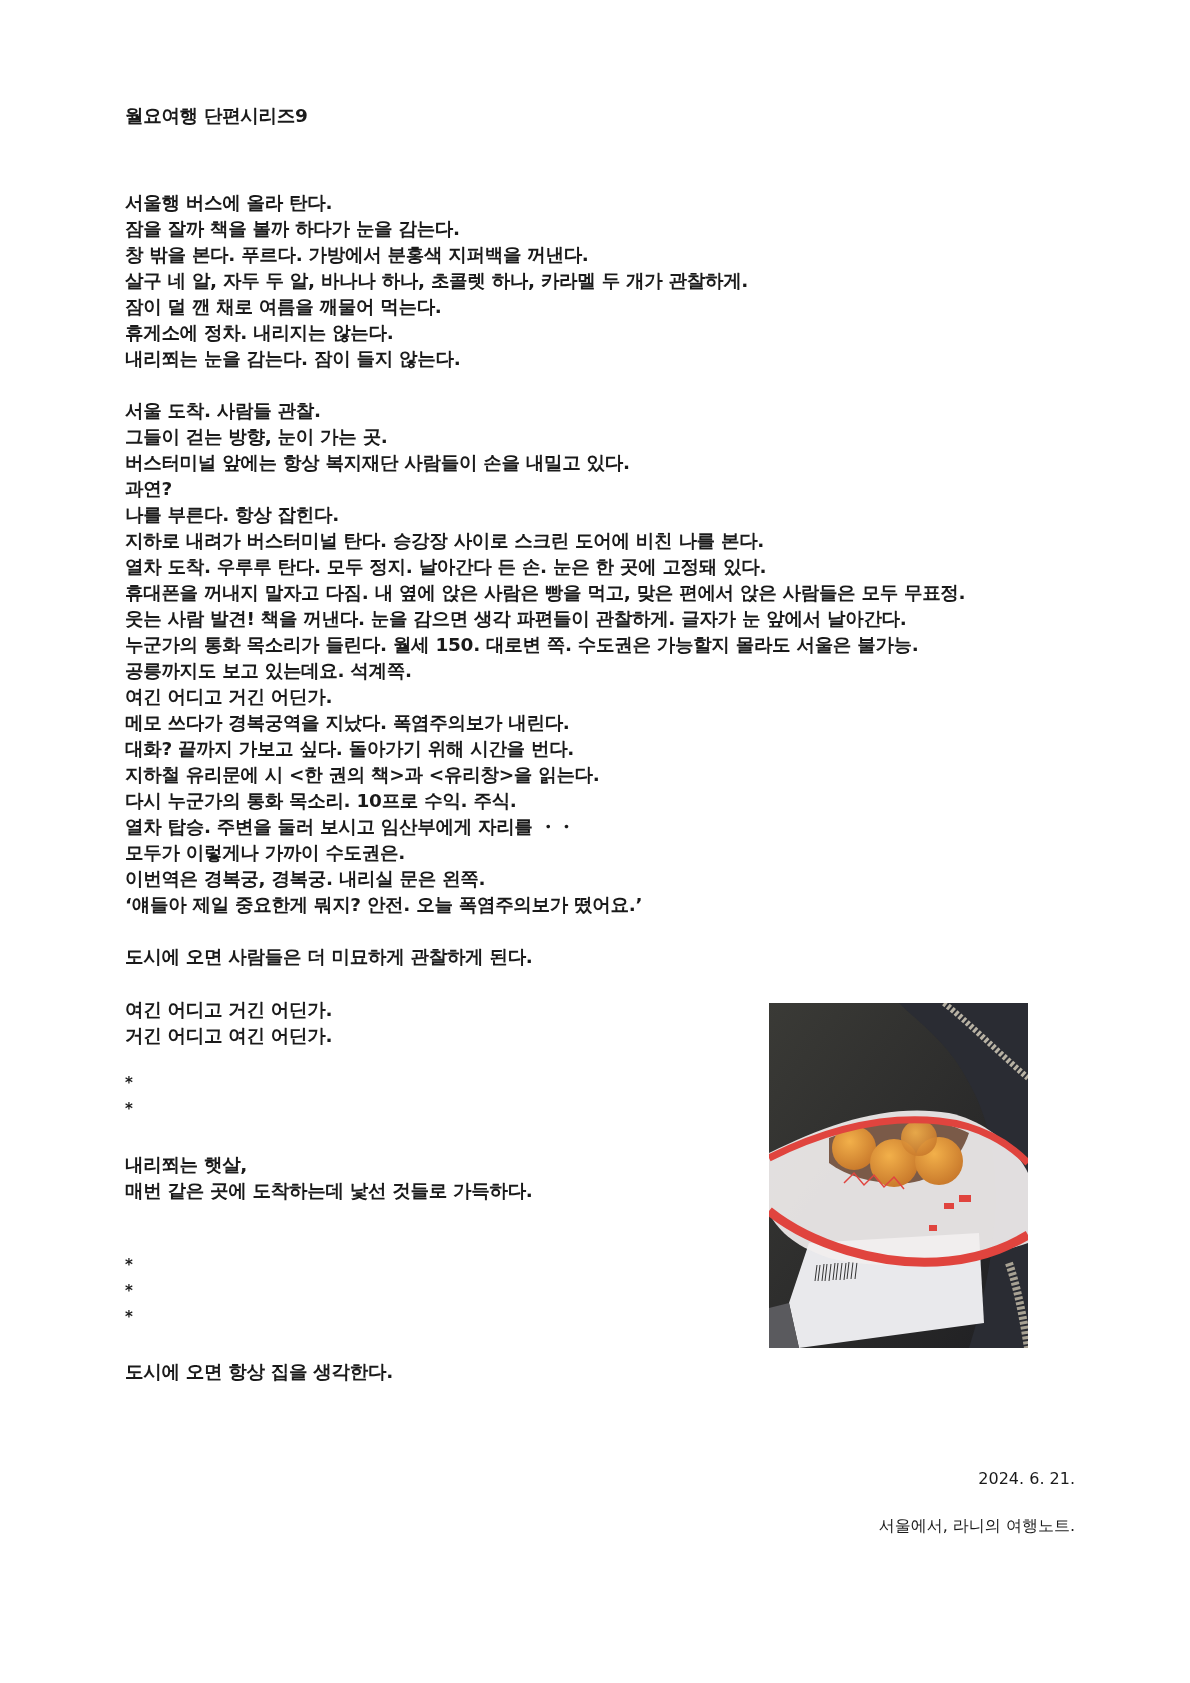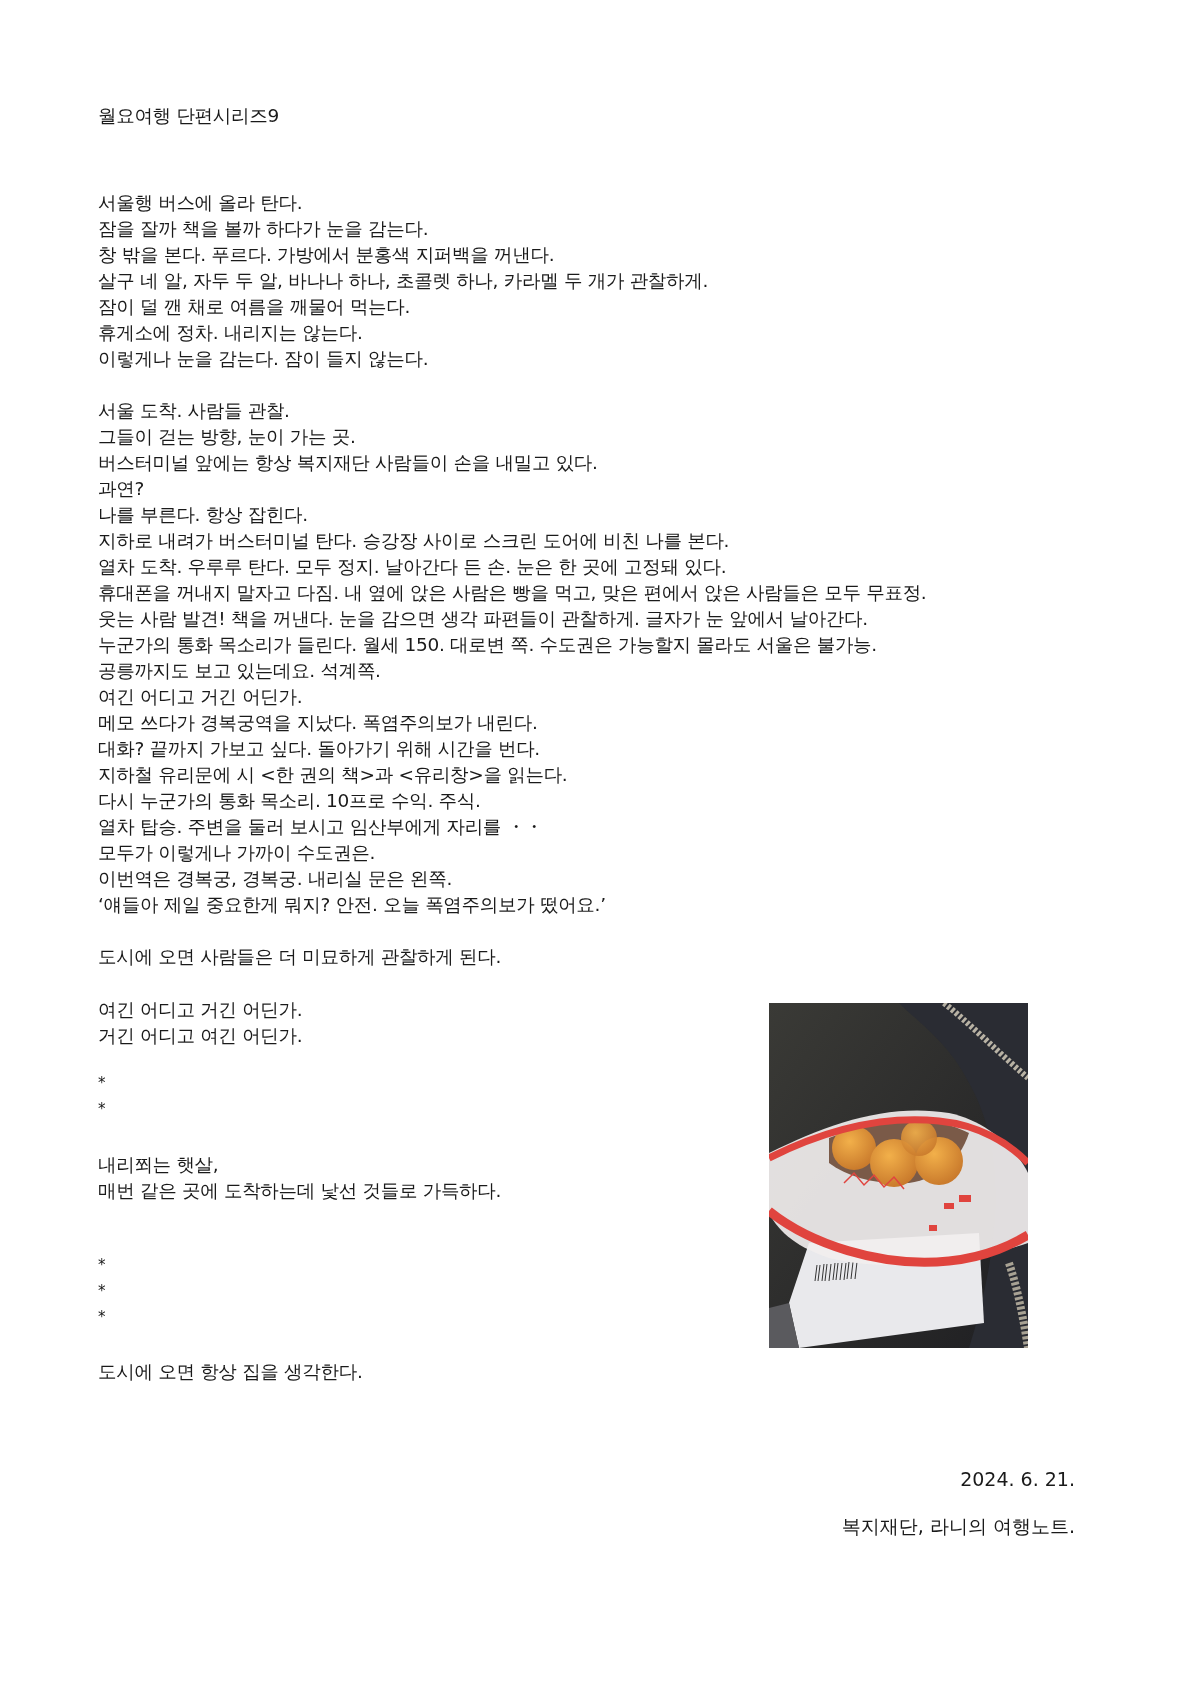--- a/index.html
+++ b/index.html
@@ -1,34 +1,34 @@
 <!DOCTYPE html>
 <html><head>
 <meta charset="utf-8">
 <style>
   html, body { margin: 0; padding: 0; background: #ffffff; }
   body { width: 1190px; height: 1683px; position: relative; overflow: hidden;
          font-family: "DejaVu Sans", "Liberation Sans", sans-serif; color: #1a1a1a; }
-  .line { position: absolute; left: 98px; font-size: 18.5px; line-height: 26px; white-space: nowrap; letter-spacing: -0.3px; }
-  .right { position: absolute; right: 115px; font-size: 19px; line-height: 24px; white-space: nowrap; text-align: right; }
+  .line { position: absolute; left: 125px; font-size: 18.5px; line-height: 26px; white-space: nowrap; letter-spacing: -0.3px; font-weight: bold; }
+  .right { position: absolute; right: 115px; font-size: 16px; line-height: 24px; white-space: nowrap; text-align: right; }
   .photo { position: absolute; left: 769px; top: 1003px; width: 259px; height: 345px; overflow: hidden; background: #2b2b2b; }
 </style>
 </head>
 <body>
 
 <div>
   <div class="line" style="top:103px">월요여행 단편시리즈9</div>
 
   <div class="line" style="top:190px">서울행 버스에 올라 탄다.</div>
   <div class="line" style="top:216px">잠을 잘까 책을 볼까 하다가 눈을 감는다.</div>
   <div class="line" style="top:242px">창 밖을 본다. 푸르다. 가방에서 분홍색 지퍼백을 꺼낸다.</div>
   <div class="line" style="top:268px">살구 네 알, 자두 두 알, 바나나 하나, 초콜렛 하나, 카라멜 두 개가 관찰하게.</div>
   <div class="line" style="top:294px">잠이 덜 깬 채로 여름을 깨물어 먹는다.</div>
   <div class="line" style="top:320px">휴게소에 정차. 내리지는 않는다.</div>
-  <div class="line" style="top:346px">이렇게나 눈을 감는다. 잠이 들지 않는다.</div>
+  <div class="line" style="top:346px">내리쬐는 눈을 감는다. 잠이 들지 않는다.</div>
 
   <div class="line" style="top:398px">서울 도착. 사람들 관찰.</div>
   <div class="line" style="top:424px">그들이 걷는 방향, 눈이 가는 곳.</div>
   <div class="line" style="top:450px">버스터미널 앞에는 항상 복지재단 사람들이 손을 내밀고 있다.</div>
   <div class="line" style="top:476px">과연?</div>
   <div class="line" style="top:502px">나를 부른다. 항상 잡힌다.</div>
   <div class="line" style="top:528px">지하로 내려가 버스터미널 탄다. 승강장 사이로 스크린 도어에 비친 나를 본다.</div>
   <div class="line" style="top:554px">열차 도착. 우루루 탄다. 모두 정지. 날아간다 든 손. 눈은 한 곳에 고정돼 있다.</div>
   <div class="line" style="top:580px">휴대폰을 꺼내지 말자고 다짐. 내 옆에 앉은 사람은 빵을 먹고, 맞은 편에서 앉은 사람들은 모두 무표정.</div>
   <div class="line" style="top:606px">웃는 사람 발견! 책을 꺼낸다. 눈을 감으면 생각 파편들이 관찰하게. 글자가 눈 앞에서 날아간다.</div>
@@ -55,21 +55,21 @@
   <div class="line" style="top:1152px">내리쬐는 햇살,</div>
   <div class="line" style="top:1178px">매번 같은 곳에 도착하는데 낯선 것들로 가득하다.</div>
 
   <div class="line" style="top:1252px;font-size:15px">*</div>
   <div class="line" style="top:1278px;font-size:15px">*</div>
   <div class="line" style="top:1304px;font-size:15px">*</div>
 
   <div class="line" style="top:1359px">도시에 오면 항상 집을 생각한다.</div>
 
   <div class="right" style="top:1467px">2024. 6. 21.</div>
-  <div class="right" style="top:1514px">복지재단, 라니의 여행노트.</div>
+  <div class="right" style="top:1514px">서울에서, 라니의 여행노트.</div>
 
   <div class="photo">
     <svg width="259" height="345" viewBox="0 0 259 345" xmlns="http://www.w3.org/2000/svg">
       <defs>
         <linearGradient id="bg" x1="0" y1="0" x2="1" y2="1">
           <stop offset="0" stop-color="#3a3a36"></stop>
           <stop offset="1" stop-color="#1f1f22"></stop>
         </linearGradient>
         <radialGradient id="apr" cx="0.4" cy="0.35" r="0.7">
           <stop offset="0" stop-color="#f2b04a"></stop>

